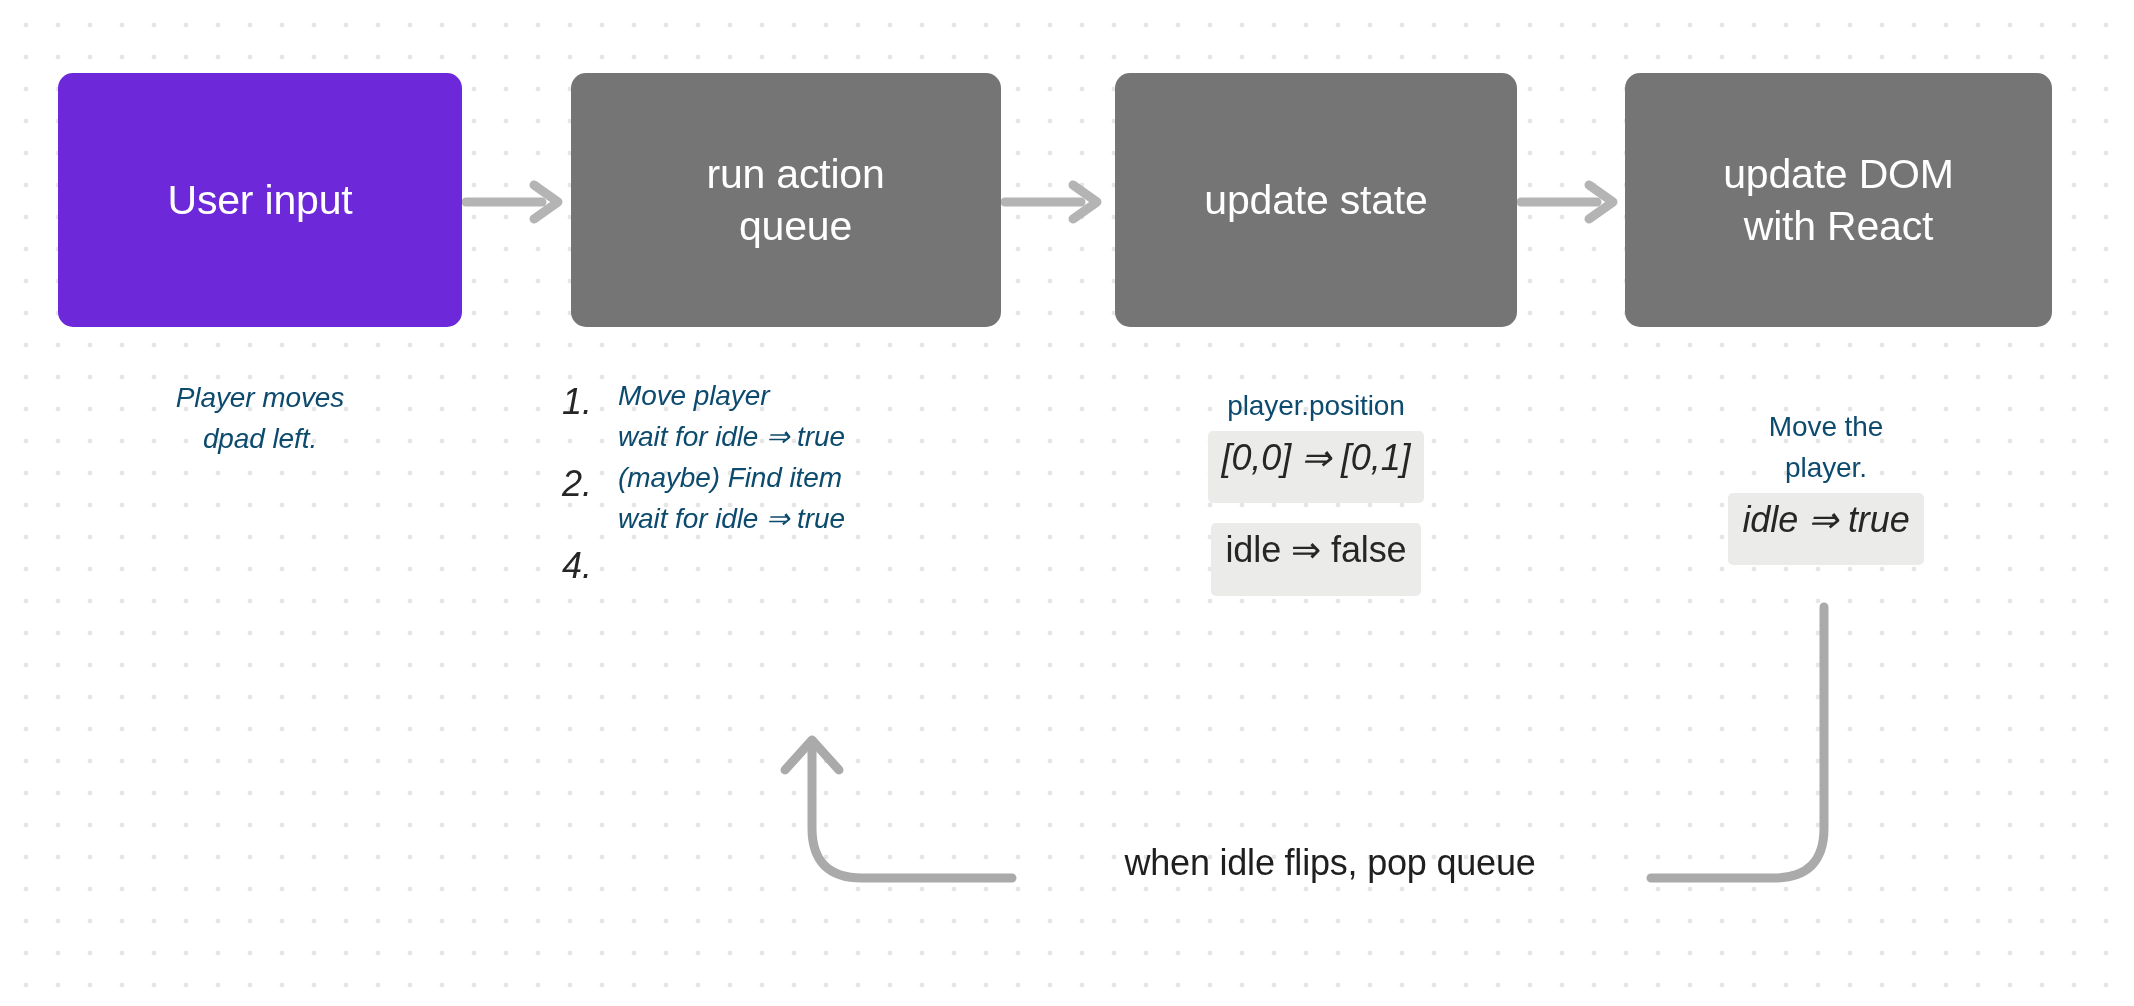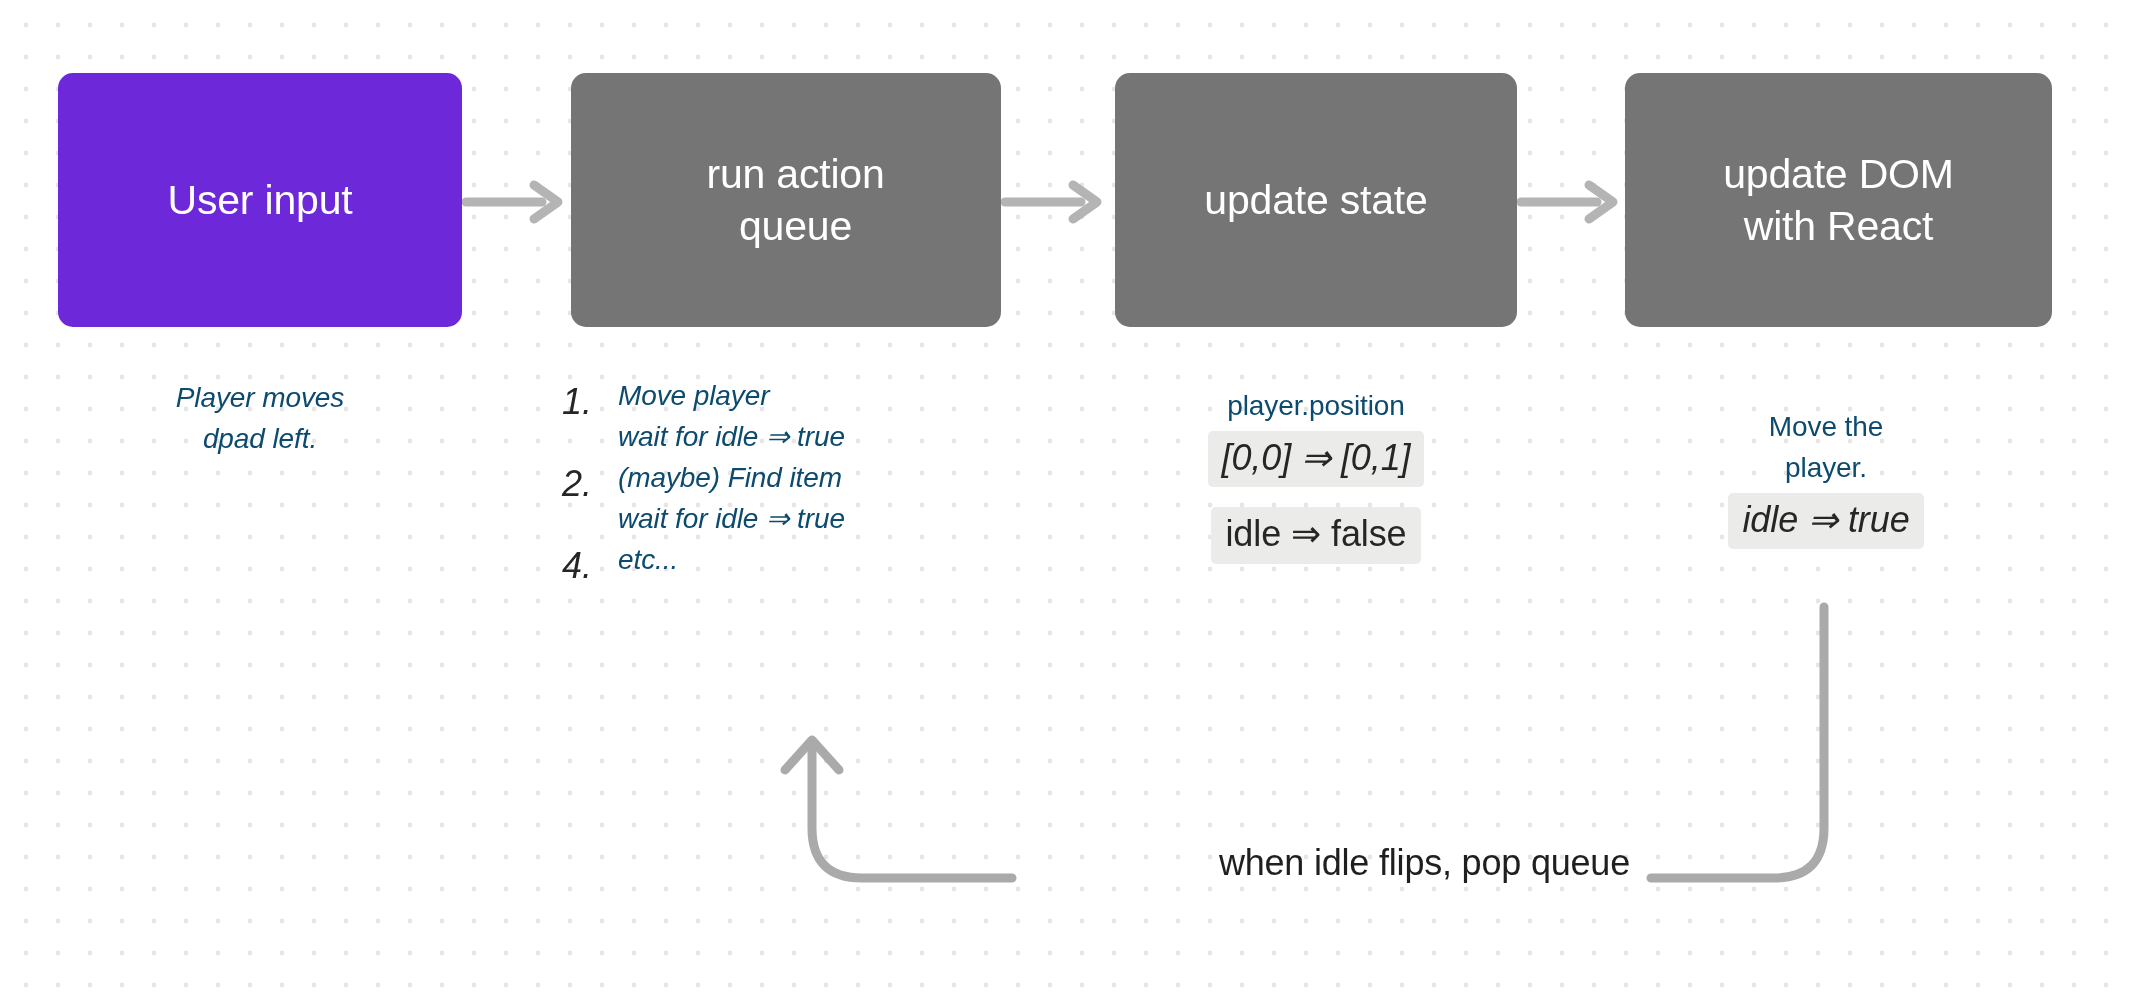--- a/index.html
+++ b/index.html
@@ -123,21 +123,21 @@
     left: 1606px;
     top: 407px;
     width: 440px;
     text-align: center;
   }
 
   .chip {
     display: inline-block;
     background: #ebebe9;
     border-radius: 5px;
-    padding: 2px 14px 4px 14px;
+    padding: 2px 14px 20px 14px;
     font-size: 36px;
     line-height: 1.4;
     color: #262626;
     letter-spacing: -0.1px;
   }
   .chip-row { margin-top: 4px; }
   .chip-row.gap { margin-top: 20px; }
 
   
   #loop-svg {
@@ -146,21 +146,21 @@
     top: 0;
     width: 2134px;
     height: 1006px;
     pointer-events: none;
   }
   #loop-label {
     position: absolute;
     left: 1030px;
     top: 845px;
     width: 600px;
-    text-align: right;
+    text-align: center;
     font-size: 36px;
     line-height: 1;
     color: #1f1f1f;
     letter-spacing: -0.2px;
   }
 </style>
 </head>
 <body>
 
 <div id="canvas">
@@ -212,23 +212,20 @@
       <div class="olist-item">
         <div class="olist-num">2.</div>
         <div class="olist-body">
           <div class="caption-line italic">(maybe) Find item</div>
           <div class="caption-line italic">wait for idle ⇒ true</div>
         </div>
       </div>
 
       <div class="olist-item">
         <div class="olist-num">4.</div>
-        <div class="olist-body">
-          <div class="caption-line italic">etc...</div>
-        </div>
       </div>
 
     </div>
   </div>
 
   <div class="caption-col" id="cap-2">
     <div class="caption-line">player.position</div>
     <div class="chip-row">
       <span class="chip italic">[0,0] ⇒ [0,1]</span>
     </div>

